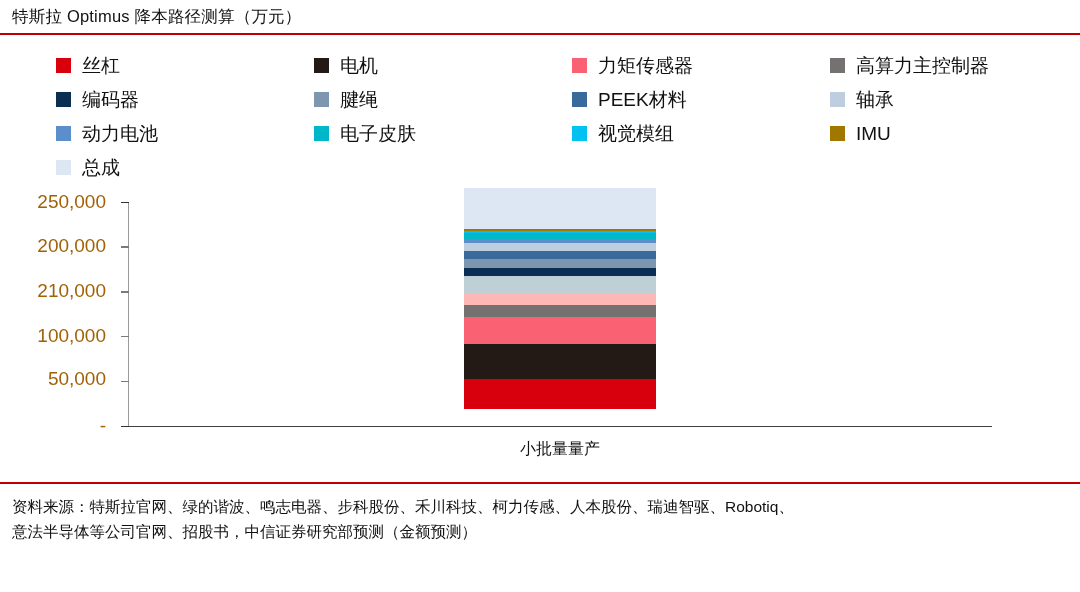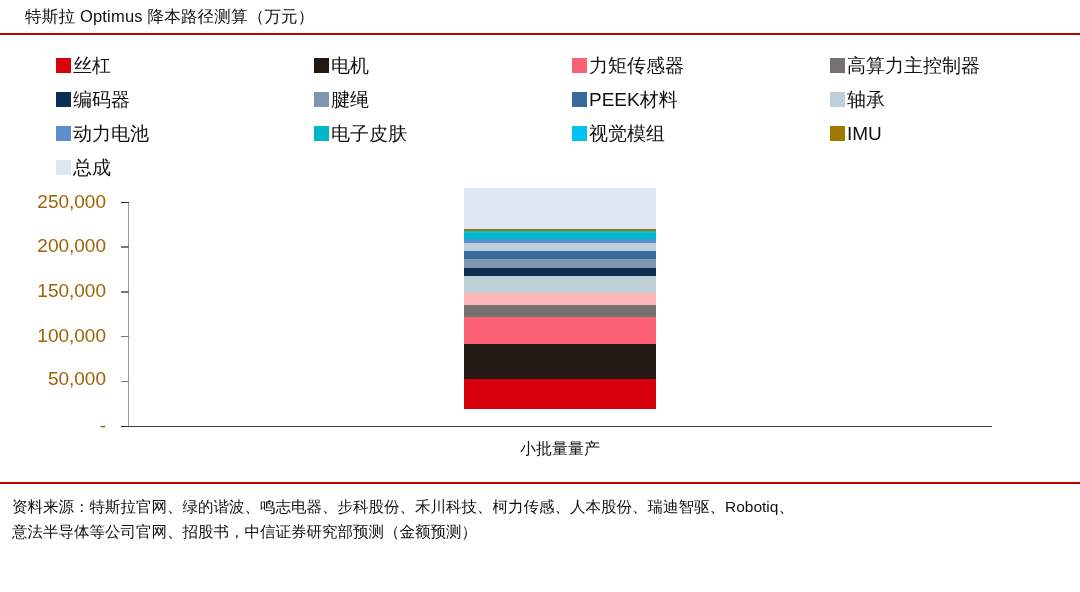--- a/index.html
+++ b/index.html
@@ -12,41 +12,41 @@
     overflow:hidden;
     position:relative;
   }
   .figure{
     position:absolute;inset:0;
     display:flex;flex-direction:column;
   }
 
   
   .title-bar{
-    padding:6px 10px 6px 25px;
+    padding:6px 10px 6px 12px;
     font-size:16.5px;
     line-height:1.25;
     color:#111;
     letter-spacing:.2px;
   }
   .title-rule{
     height:2px;background:#C00000;width:100%;
   }
 
   
   .legend{
     margin:14px 0 0 0;
     padding:0 12px 0 56px;
     display:grid;
     grid-template-columns:258px 258px 258px 1fr;
     grid-auto-rows:34px;
     align-items:center;
   }
   .legend-item{
-    display:flex;align-items:center;gap:2px;
+    display:flex;align-items:center;gap:11px;
     font-size:19px;
     line-height:1;
     white-space:nowrap;
   }
   .swatch{
     width:15px;height:15px;flex:0 0 15px;display:inline-block;
   }
   .legend-label{color:#111;}
 
   
@@ -173,21 +173,21 @@
         <span class="legend-label">总成</span>
       </div>
     </div>
 
   <div class="plot-wrap">
     <div class="plot">
       <div class="ylabels">
           <div class="ylabel" style="top: 233px;">-</div>
           <div class="ylabel" style="top: 186px; margin-left: 36px;">50,000</div>
           <div class="ylabel" style="top: 143.4px;">100,000</div>
-          <div class="ylabel" style="top: 98.6px;">150,000</div>
+          <div class="ylabel" style="top: 98.6px;">210,000</div>
           <div class="ylabel" style="top: 53.8px;">200,000</div>
           <div class="ylabel" style="top: 9px;">250,000</div>
         </div>
       <div class="axis-v"></div>
       <div class="axis-h"></div>
       <div class="bars">
           <div class="bar-slot">
             <div class="bar">
               <div class="seg" title="丝杠" style="height: 30.016px; background: rgb(217, 0, 13);"></div>
               <div class="seg" title="电机" style="height: 34.944px; background: rgb(35, 26, 22);"></div>

